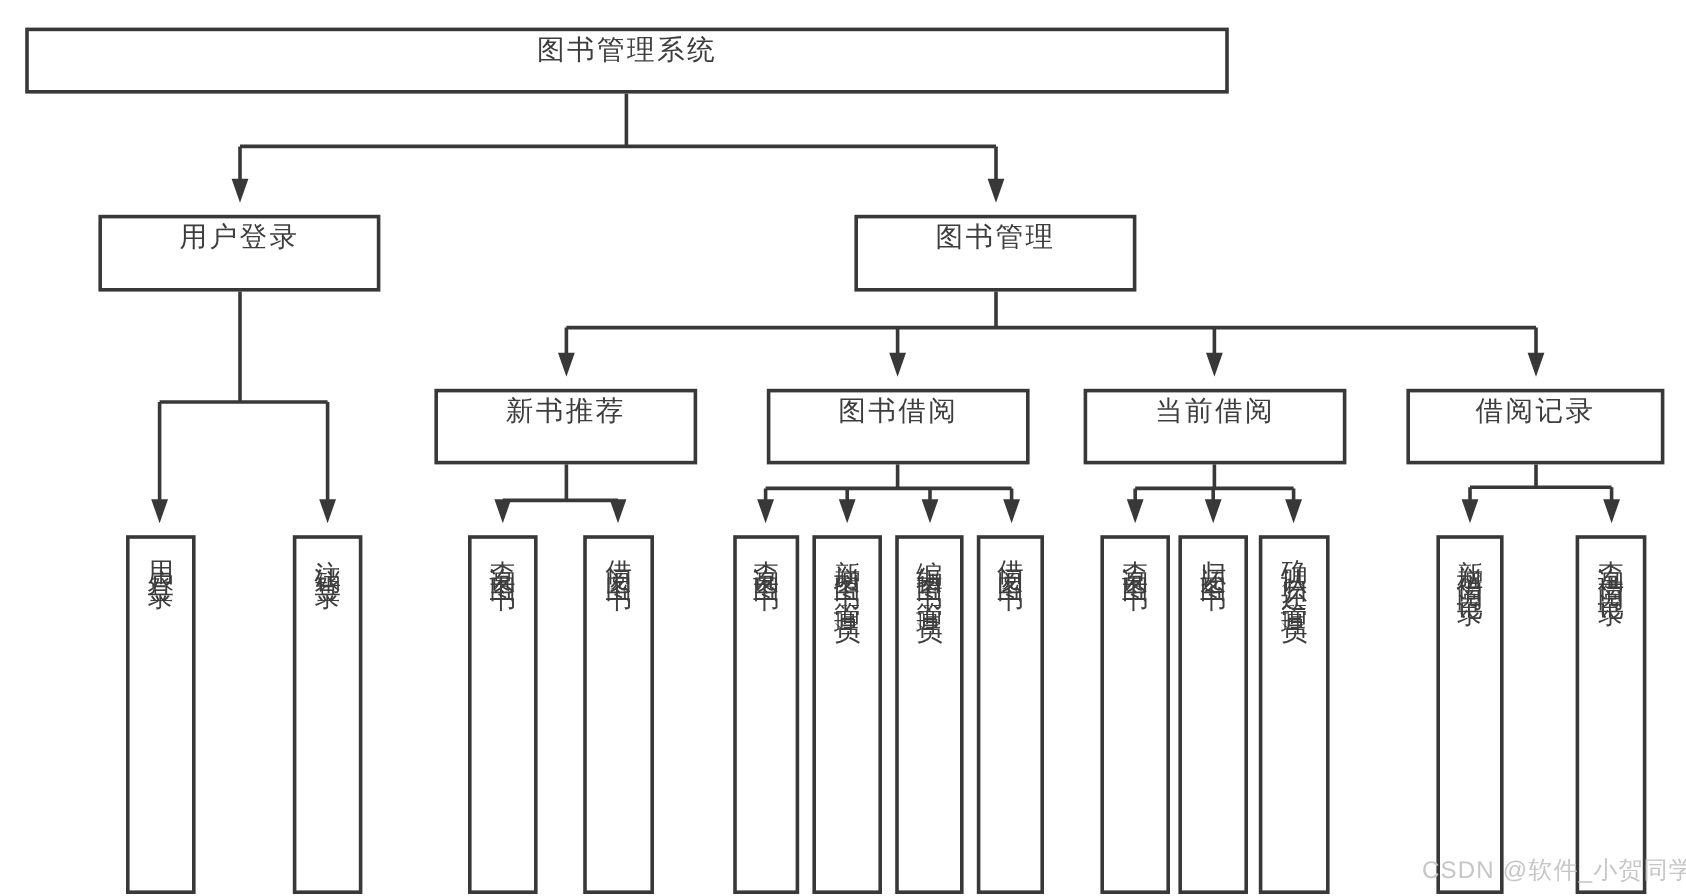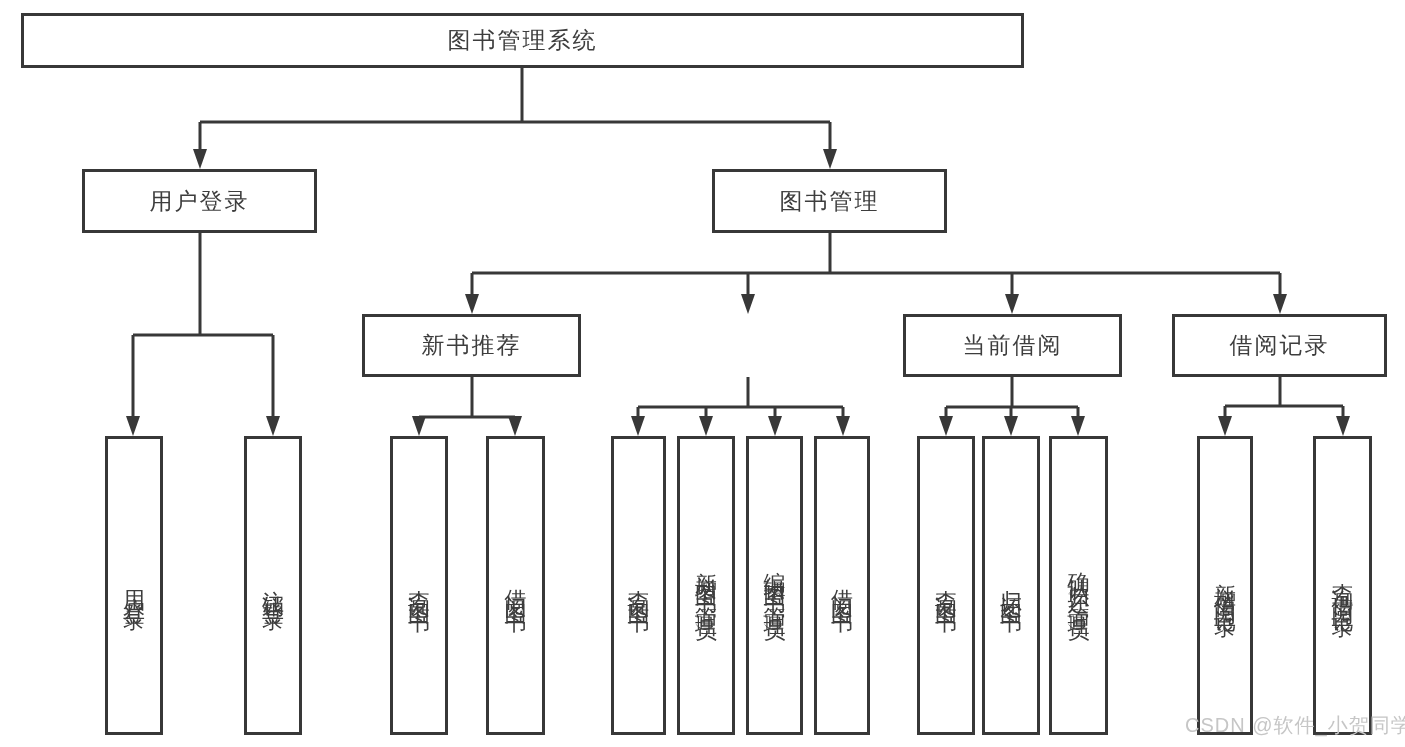--- a/index.html
+++ b/index.html
@@ -20,23 +20,23 @@
     left: 0;
     top: 0;
     pointer-events: none;
   }
   .node {
     position: absolute;
     box-sizing: border-box;
     border: 3px solid #383838;
     background: #ffffff;
     display: flex;
-    align-items: center;
     justify-content: center;
     color: #3d3d3d;
+    margin-top: 10px;
   }
   .h-label {
     font-size: 23px;
     letter-spacing: 2px;
     white-space: nowrap;
   }
   .v-label {
     writing-mode: vertical-rl;
     font-size: 22px;
     letter-spacing: 7px;
@@ -125,20 +125,23 @@
   <div class="node" style="left:82px; top:169px; width:235px; height:64px;">
     <span class="h-label">用户登录</span>
   </div>
   <div class="node lvl3" style="left:362px;">
     <span class="h-label">新书推荐</span>
   </div>
 
   <div class="node" style="left:712px; top:169px; width:235px; height:64px;">
     <span class="h-label">图书管理</span>
   </div>
+  <div class="node lvl3" style="left:639px;">
+    <span class="h-label">图书借阅</span>
+  </div>
   <div class="node lvl3" style="left:903px;font-family:Liberation Mono, monospace;">
     <span class="h-label">当前借阅</span>
   </div>
   <div class="node lvl3" style="left:1172px; width:215px;">
     <span class="h-label">借阅记录</span>
   </div>
 
   <div class="node leaf" style="left:105px; width:58px;">
     <span class="v-label">用户登录</span>
   </div>

